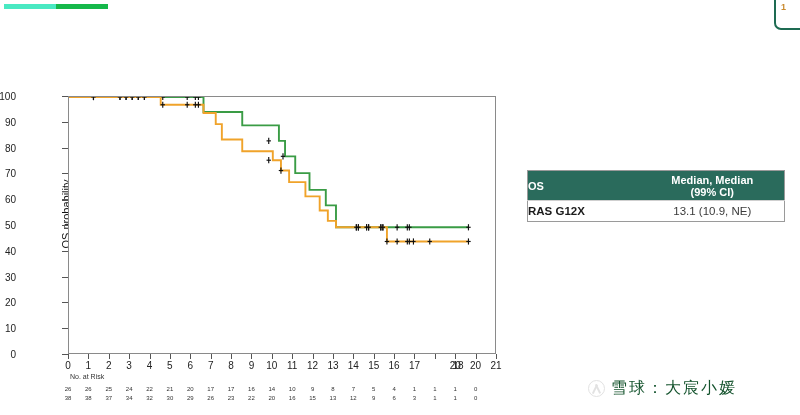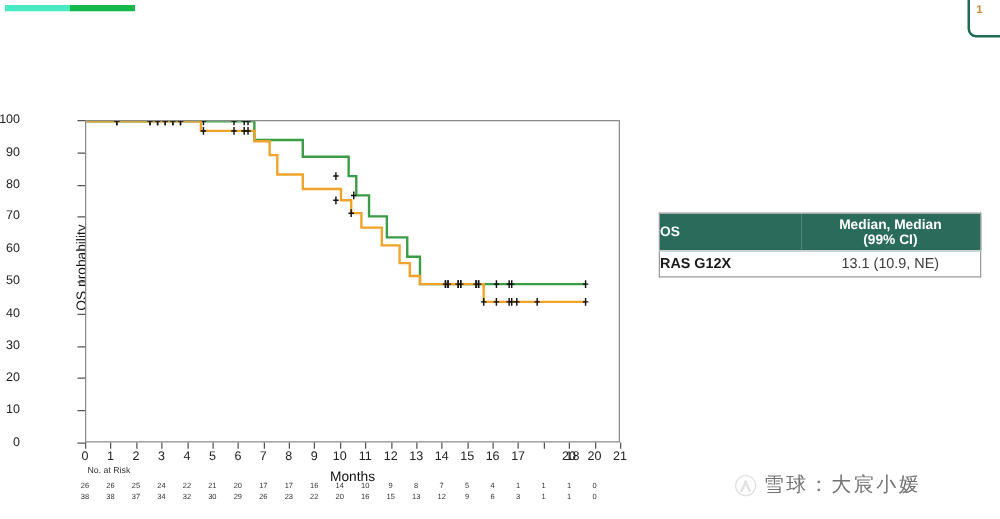--- a/index.html
+++ b/index.html
@@ -124,21 +124,21 @@
     height: 21px; font-size: 11.5px; color: #1b1b1b;
     border-top: 1px solid #cfcfcf;
   }
   .sum-cell.left  { text-align: left; padding-left: 9px; font-weight: bold; }
   .sum-cell.right { text-align: center; font-weight: normal; color: #3b3b3b; }
 
   
   #watermark {
     position: absolute; left: 588px; top: 378px;
     display: flex; align-items: center; gap: 6px;
-    color: #737373; font-size: 16px; letter-spacing: 2px;
+    color: #14532d; font-size: 16px; letter-spacing: 2px;
     user-select: none;
   }
   #watermark-logo {
     width: 17px; height: 17px; border-radius: 50%;
     border: 1.6px solid #e2e2e2;
     position: relative;
   }
   #watermark-logo::before {
     content: ""; position: absolute; left: 5px; top: 3px;
     width: 1.6px; height: 10px; background: #e2e2e2;
@@ -353,21 +353,20 @@
             <line x1="360.74285714285713" y1="141.38000000000002" x2="360.74285714285713" y2="147.58" stroke="#111" stroke-width="1.15"></line>
             <line x1="358.54285714285714" y1="144.48000000000002" x2="362.9428571428571" y2="144.48000000000002" stroke="#111" stroke-width="1.15"></line>
           </g>
           <g>
             <line x1="399.4666666666667" y1="141.38000000000002" x2="399.4666666666667" y2="147.58" stroke="#111" stroke-width="1.15"></line>
             <line x1="397.2666666666667" y1="144.48000000000002" x2="401.6666666666667" y2="144.48000000000002" stroke="#111" stroke-width="1.15"></line>
           </g>
         </svg>
     </div>
     <div id="axis-ticks"></div>
-    <div id="x-axis-title">Months</div>
     <div id="no-at-risk-label">No. at Risk</div>
   <div class="y-tick-label" style="top: 266px;">0</div>
       <div class="y-tick-mark" style="top: 266px;"></div>
       <div class="y-tick-label" style="top: 240.2px;">10</div>
       <div class="y-tick-mark" style="top: 240.2px;"></div>
       <div class="y-tick-label" style="top: 214.4px;">20</div>
       <div class="y-tick-mark" style="top: 214.4px;"></div>
       <div class="y-tick-label" style="top: 188.6px;">30</div>
       <div class="y-tick-mark" style="top: 188.6px;"></div>
       <div class="y-tick-label" style="top: 162.8px;">40</div>

